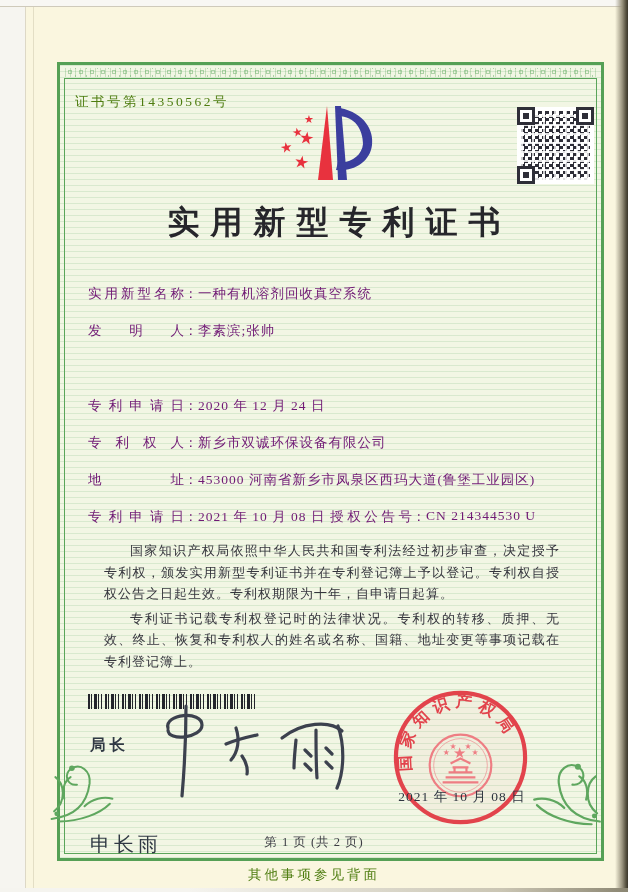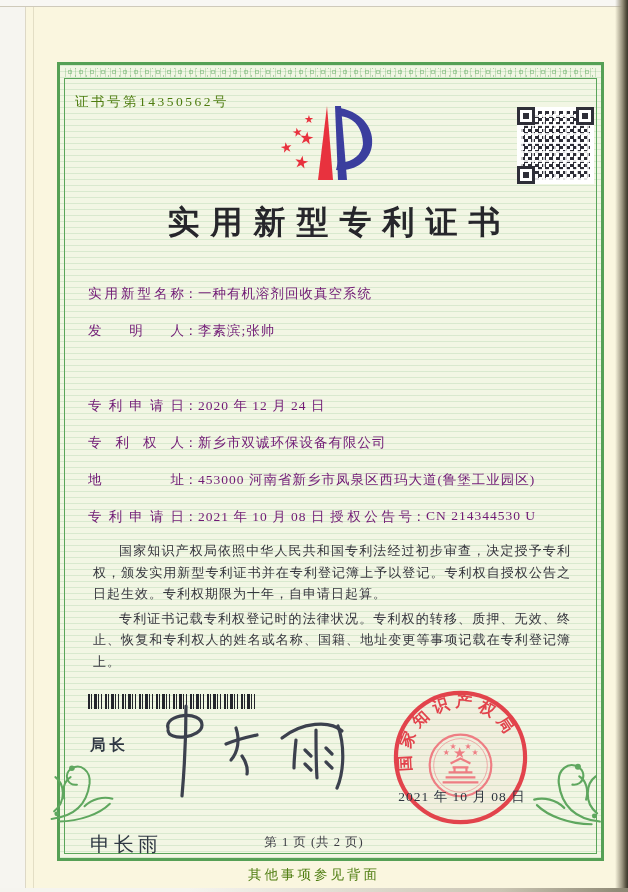--- a/index.html
+++ b/index.html
@@ -46,21 +46,21 @@
   
   .row{position:absolute;left:88px;width:500px;height:22px;font-size:13.5px;color:#701a75;white-space:nowrap;}
   .flabel{display:inline-block;width:96px;text-align:justify;text-align-last:justify;vertical-align:top;}
   .colon{display:inline-block;width:14px;vertical-align:top;}
   .fvalue{letter-spacing:1px;vertical-align:top;}
   .grant{position:absolute;left:242px;top:0;white-space:nowrap;}
   .grant .flabel{width:82px;}
   
   .paras{position:absolute;left:88px;top:540px;width:488px;font-size:13px;line-height:21.5px;
     color:#35353d;letter-spacing:1px;text-align:justify;}
-  .paras p{margin:0 5px 3px;text-indent:2em;}
+  .paras p{margin:0 16px 3px;text-indent:2em;}
   
   .barcode{position:absolute;left:88px;top:694px;width:168px;height:15px;
     background:repeating-linear-gradient(90deg,#24242c 0 2px,rgba(0,0,0,0) 2px 3px,#24242c 3px 4px,rgba(0,0,0,0) 4px 6px,#24242c 6px 9px,rgba(0,0,0,0) 9px 10px,#24242c 10px 11px,rgba(0,0,0,0) 11px 13px,#24242c 13px 14px,rgba(0,0,0,0) 14px 17px);}
   .director-title{position:absolute;left:90px;top:735px;font-size:15.5px;letter-spacing:4px;color:#303944;font-weight:bold;}
   .director-name{position:absolute;left:90px;top:791px;font-size:20px;letter-spacing:4px;color:#303944;margin-top:40px;}
   .signature{position:absolute;left:130px;top:698px;z-index:5;}
   .seal{position:absolute;left:383px;top:680px;width:155px;height:155px;z-index:4;}
   .seal-date{position:absolute;left:392px;top:788px;width:140px;text-align:center;font-size:13.5px;
     color:#2e3640;letter-spacing:1px;z-index:5;white-space:nowrap;}
   .page-footer{position:absolute;left:0;top:834px;width:100%;text-align:center;font-size:12.5px;

